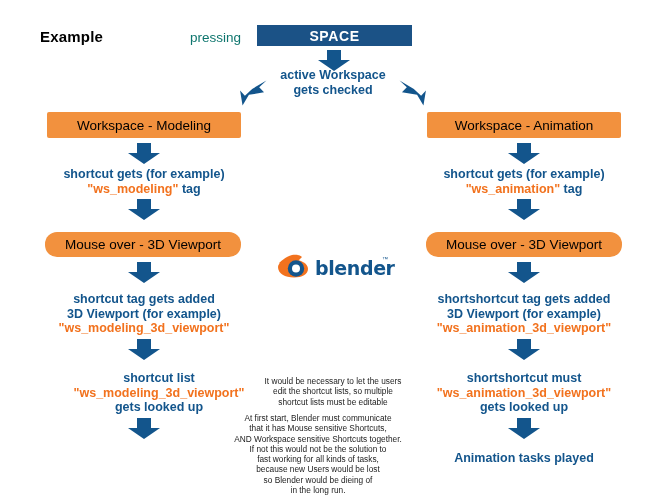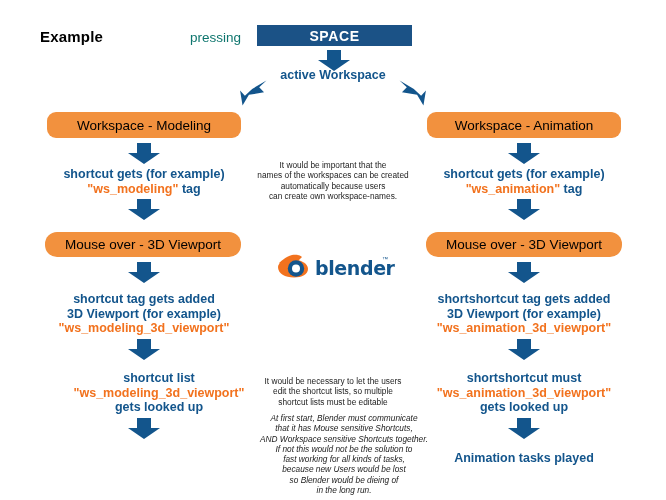--- a/index.html
+++ b/index.html
@@ -58,21 +58,21 @@
   
   .obox {
     background: #F2913E;
     color: #000000;
     font-size: 13.5px;
     display: flex;
     align-items: center;
     justify-content: center;
     white-space: nowrap;
   }
-  .obox.rounded { border-radius: 9px; }
+  .obox.rounded { border-radius: 2px; }
   .obox.square  { border-radius: 12px; }
 
   
   .step {
     color: #13558C;
     font-weight: bold;
     font-size: 12.5px;
     line-height: 14.5px;
     text-align: center;
     white-space: nowrap;
@@ -124,20 +124,21 @@
   <div class="abs" id="space-key">SPACE</div>
 
   <div class="abs arrow-down" style="left:317px; top:50px;">
     <svg width="34" height="22" viewBox="0 0 34 22">
       <path d="M10,0 H24 V10 H33 L17,21 L1,10 H10 Z" fill="#13558C"></path>
     </svg>
   </div>
 
   <div class="abs step" style="left:268px; top:68px; width:130px;">
     <div>active Workspace</div>
+    <div>gets checked</div>
   </div>
 
   <div class="abs arrow-diag" style="left:239px; top:78px;">
     <svg width="30" height="30" viewBox="0 0 30 30">
       <path d="M27,2 L20,9 L25,14 L10,17 L4,28 L1,13 L6,18 L13,11 Z" fill="#13558C" transform="rotate(2 15 15)"></path>
     </svg>
   </div>
 
   <div class="abs arrow-diag" style="left:397px; top:78px;">
     <svg width="30" height="30" viewBox="0 0 30 30">
@@ -249,43 +250,39 @@
   </div>
 
   <div class="abs arrow-down" style="left:507px; top:418px;">
     <svg width="34" height="22" viewBox="0 0 34 22">
       <path d="M10,0 H24 V10 H33 L17,21 L1,10 H10 Z" fill="#13558C"></path>
     </svg>
   </div>
 
   <div class="abs step" style="left:399px; top:451px; width:250px;">Animation tasks played</div>
 
-  <div class="abs note" style="left:250px; top:160px; width:166px;">It would be important that the
-names of the workspaces can be created
-automatically because users
-can create own workspace-names.</div>
 
   <div class="abs" id="blender-logo">
     <svg width="36" height="28" viewBox="0 0 36 28">
 
       <path d="M2,10 C2,10 9,3 15,2 C19,1.3 23,2 25,4 L21,8 C19,7 16,7 14,8 C10,9.6 6,13 6,13 Z" fill="#F2721E"></path>
       <path d="M1,14 C1,9.5 7,6.5 15,6.5 C24,6.5 31,10.5 31,16 C31,21 25,24.5 17,24.5 C8,24.5 1,20.5 1,14 Z" fill="#F2721E"></path>
 
       <circle cx="19" cy="15.5" r="8.2" fill="#13558C"></circle>
       <circle cx="19" cy="15.5" r="4.0" fill="#ffffff"></circle>
     </svg>
     <div class="word">blender</div>
     <div class="tm">™</div>
   </div>
 
   <div class="abs note" style="left:247px; top:376px; width:172px;">It would be necessary to let the users
 edit the shortcut lists, so multiple
 shortcut lists must be editable</div>
 
-  <div class="abs note" style="left:248px; top:413px; width:192px;font-style:italic;">At first start, Blender must communicate
+  <div class="abs note" style="left:222px; top:413px; width:192px;">At first start, Blender must communicate
 that it has  Mouse sensitive Shortcuts,
 AND Workspace sensitive Shortcuts together.
 If not this would not be the solution to
 fast working for all kinds of tasks,
 because new Users would be lost
 so Blender would be dieing of
 in the long run.</div>
 
 </div>
 

